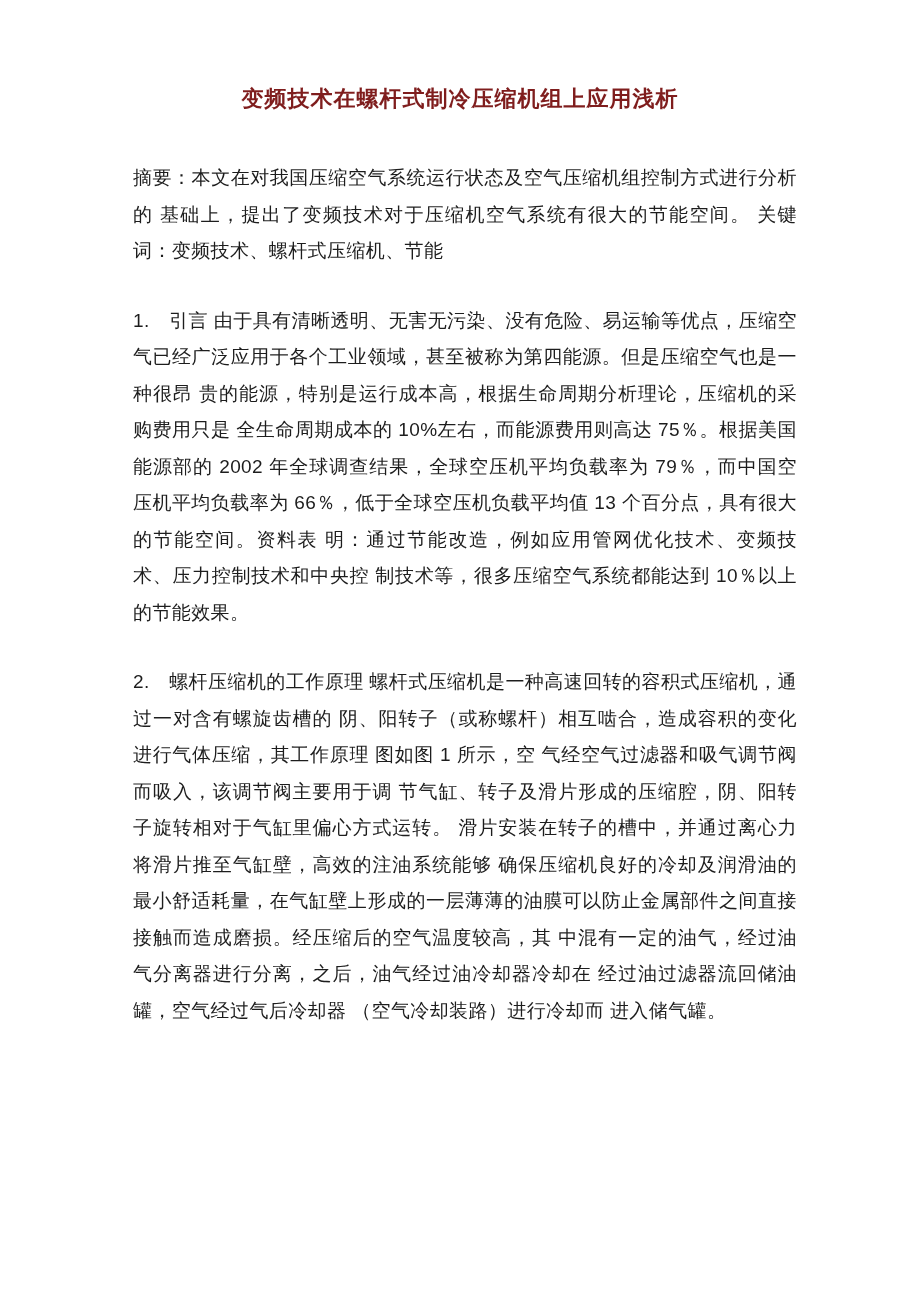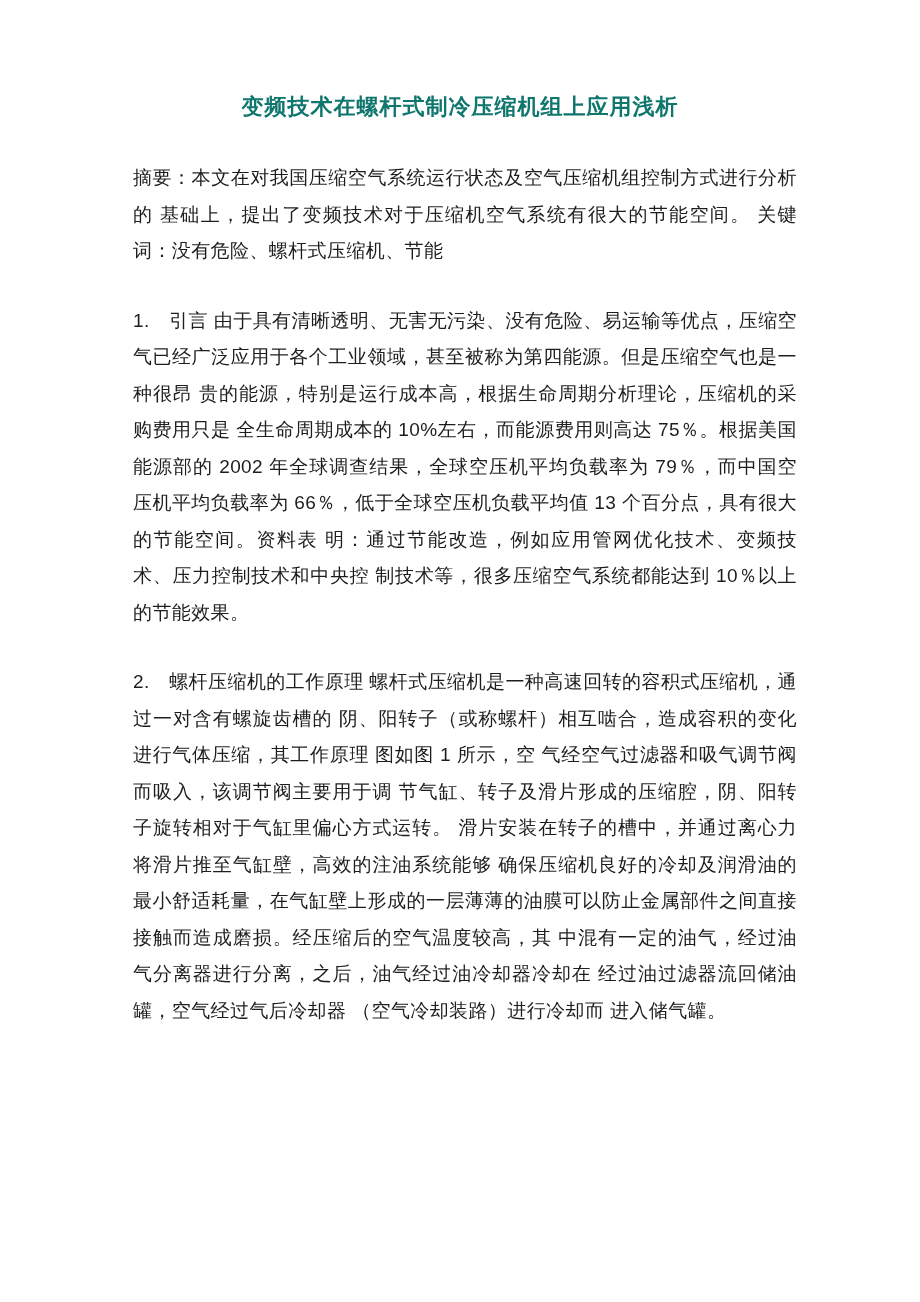--- a/index.html
+++ b/index.html
@@ -10,29 +10,29 @@
   .page {
     position: relative;
     width: 920px;
     height: 1302px;
     background: #ffffff;
     overflow: hidden;
     font-family: "Liberation Sans", sans-serif;
     color: #1d1d1d;
   }
   .doc-title {
-    margin: 16px;
+    margin: 8px;
     padding-top: 76px;
     height: 30px;
     line-height: 30px;
     text-align: center;
     font-size: 22px;
     font-weight: bold;
     letter-spacing: 1px;
-    color: #0f766e;
+    color: #7f1d1d;
   }
   .doc-body {
     position: absolute;
     left: 133px;
     top: 160px;
     width: 664px;
     font-size: 19px;
     line-height: 36.5px;
     letter-spacing: 0.4px;
     text-align: justify;
@@ -44,17 +44,17 @@
   .b {
     font-weight: normal;
   }
 </style>
 </head>
 <body>
 
 <div class="page">
   <h1 class="doc-title">变频技术在螺杆式制冷压缩机组上应用浅析</h1>
   <div class="doc-body" id="doc-body">
-      <p class="para"><span class="b">摘要：</span><span class="">本文在对我国压缩空气系统运行状态及空气压缩机组控制方式进行分析的 基础上，提出了变频技术对于压缩机空气系统有很大的节能空间。 </span><span class="b">关键词：</span><span class="">没有危险、螺杆式压缩机、节能</span></p>
+      <p class="para"><span class="b">摘要：</span><span class="">本文在对我国压缩空气系统运行状态及空气压缩机组控制方式进行分析的 基础上，提出了变频技术对于压缩机空气系统有很大的节能空间。 </span><span class="b">关键词：</span><span class="">变频技术、螺杆式压缩机、节能</span></p>
       <p class="para"><span class="b">1.</span><span class="">　</span><span class="b">引言</span><span class=""> 由于具有清晰透明、无害无污染、没有危险、易运输等优点，压缩空气已经广泛应用于各个工业领域，甚至被称为第四能源。但是压缩空气也是一种很昂 贵的能源，特别是运行成本高，根据生命周期分析理论，压缩机的采购费用只是 全生命周期成本的 10%左右，而能源费用则高达 75％。根据美国能源部的 2002 年全球调查结果，全球空压机平均负载率为 79％，而中国空压机平均负载率为 66％，低于全球空压机负载平均值 13 个百分点，具有很大的节能空间。资料表 明：通过节能改造，例如应用管网优化技术、变频技术、压力控制技术和中央控 制技术等，很多压缩空气系统都能达到 10％以上的节能效果。</span></p>
       <p class="para"><span class="b">2.</span><span class="">　</span><span class="b">螺杆压缩机的工作原理</span><span class=""> 螺杆式压缩机是一种高速回转的容积式压缩机，通过一对含有螺旋齿槽的 阴、阳转子（或称螺杆）相互啮合，造成容积的变化进行气体压缩，其工作原理 图如图 1 所示，空 气经空气过滤器和吸气调节阀而吸入，该调节阀主要用于调 节气缸、转子及滑片形成的压缩腔，阴、阳转子旋转相对于气缸里偏心方式运转。 滑片安装在转子的槽中，并通过离心力将滑片推至气缸壁，高效的注油系统能够 确保压缩机良好的冷却及润滑油的最小舒适耗量，在气缸壁上形成的一层薄薄的油膜可以防止金属部件之间直接接触而造成磨损。经压缩后的空气温度较高，其 中混有一定的油气，经过油气分离器进行分离，之后，油气经过油冷却器冷却在 经过油过滤器流回储油罐，空气经过气后冷却器 （空气冷却装路）进行冷却而 进入储气罐。</span></p>
     </div>
 </div>
 
 </body></html>

